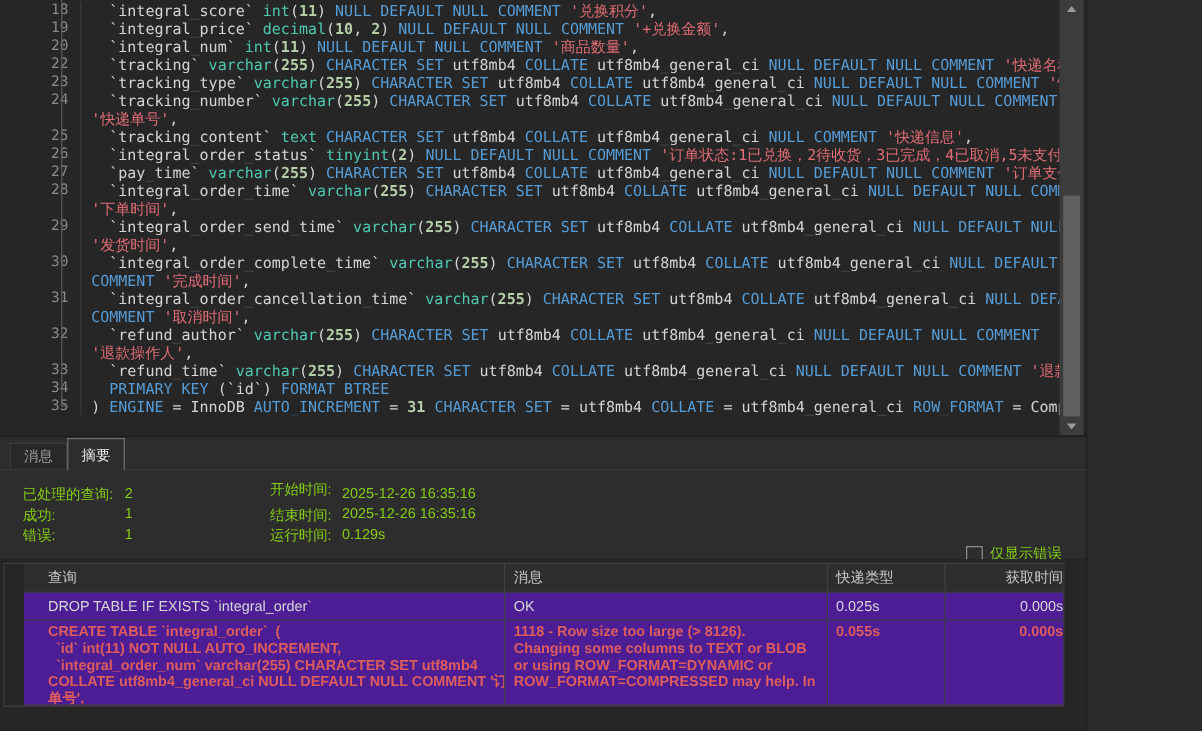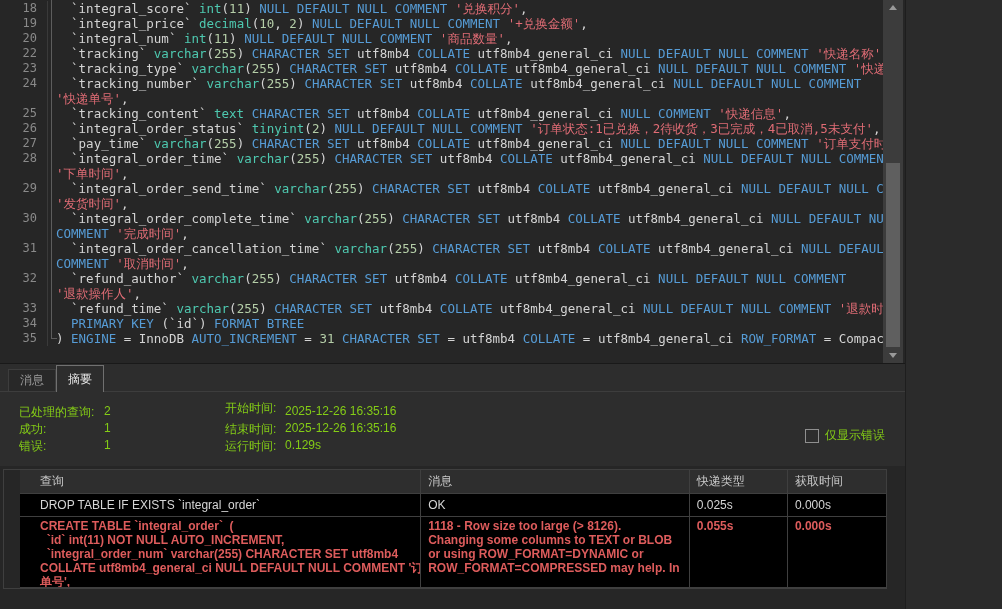--- a/index.html
+++ b/index.html
@@ -2,26 +2,26 @@
 <html><head>
 <meta charset="utf-8">
 <style>
   html,body{margin:0;padding:0;background:#1b1b1b;}
   .app{position:relative;width:1002px;height:609px;background:#262626;overflow:hidden;
        font-family:"Liberation Sans",sans-serif;}
 
   
   .editor{position:absolute;left:0;top:0;width:905px;height:363px;background:var(--bg_editor);overflow:hidden;}
   .code-rows{position:absolute;left:0;top:1px;right:22px;}
-  .crow{display:flex;height:15px;font:12.5px/15px "DejaVu Sans Mono",monospace;white-space:pre;}
+  .crow{display:flex;height:15px;font:12.5px/15px "DejaVu Sans Mono",monospace;white-space:pre;margin-left:20px;}
   .gut{flex:0 0 48px;box-sizing:border-box;text-align:right;padding-right:10px;color:var(--linenum);
        border-right:1px solid #3a3a3a;font-size:12px;}
   .ct{flex:1;padding-left:8px;overflow:hidden;color:var(--plain);}
   .tk-p{color:var(--plain);} .tk-k{color:var(--kw);} .tk-t{color:var(--typ);}
-  .tk-x{color:var(--num);} .tk-s{color:var(--str);}
+  .tk-x{color:var(--num);font-weight:bold;} .tk-s{color:var(--str);}
   .fold-guide{position:absolute;left:51px;top:0;width:5px;height:338px;
               border-left:1px solid #5d5d5d;border-bottom:1px solid #5d5d5d;}
   .sbar{position:absolute;left:883px;top:0;width:20px;height:363px;background:#3c3c3c;}
   .sb-btn{position:absolute;left:0;width:20px;height:13px;display:flex;align-items:center;justify-content:center;}
   .sb-btn.up{top:1px;} .sb-btn.down{bottom:1px;}
   .tri-up{width:0;height:0;border-left:4px solid transparent;border-right:4px solid transparent;border-bottom:5px solid #9a9a9a;}
   .tri-down{width:0;height:0;border-left:4px solid transparent;border-right:4px solid transparent;border-top:5px solid #9a9a9a;}
   .sb-thumb{position:absolute;left:3px;top:163px;width:14px;height:184px;background:#5f5f5f;}
 
   
@@ -32,35 +32,35 @@
           border-top:1px solid #191919;box-sizing:border-box;display:flex;align-items:flex-end;padding-left:8px;
           border-bottom:1px solid #3d3d3d;}
   .tab{height:22px;line-height:21px;padding:0 11px;font-size:12px;color:#9a9a9a;background:#282828;
        border:1px solid #3d3d3d;border-bottom:none;box-sizing:border-box;cursor:default;}
   .tab.active{height:27px;line-height:26px;color:#e8e8e8;background:var(--bg_panel);
        border:1px solid #707070;border-bottom:none;margin-bottom:-1px;position:relative;z-index:2;}
 
   
   .summary{position:absolute;left:0;top:392px;width:905px;height:74px;background:var(--bg_panel);font-size:12px;color:#84cc16;}
   .s-item{position:absolute;white-space:pre;}
-  .chk{position:absolute;left:805px;top:35px;display:flex;align-items:center;}
+  .chk{position:absolute;left:805px;top:61px;display:flex;align-items:center;}
   .chk-box{width:12px;height:12px;border:1px solid #8f8f8f;background:transparent;}
   .chk-lab{margin-left:6px;}
 
   
   .gridpanel{position:absolute;left:0;top:466px;width:905px;height:143px;background:var(--bg_editor);}
   .g-table{position:absolute;left:3px;top:3px;width:884px;border:1px solid var(--grid_border);box-sizing:border-box;padding-left:16px;}
-  .g-row{display:flex;border-bottom:1px solid var(--grid_border);background:#000000;}
+  .g-row{display:flex;border-bottom:1px solid var(--grid_border);background:#4c1d95;}
   .g-row:last-child{border-bottom:1px solid var(--grid_border);}
   .g-cell{box-sizing:border-box;border-right:1px solid var(--grid_border);padding-left:7px;
           font-size:12px;color:#d6d6d6;white-space:pre;overflow:hidden;}
   .g-cell:first-child{padding-left:20px;}
   .g-cell:last-child{border-right:none;}
   .g-cell:nth-child(1){width:409px;} .g-cell:nth-child(2){width:274px;}
-  .g-cell:nth-child(3){width:100px;} .g-cell:nth-child(4){width:100px;}
+  .g-cell:nth-child(3){width:100px;} .g-cell:nth-child(4){width:100px;text-align:right;}
   .g-head{height:23px;background:#2e2e2e;}
   .g-head .g-cell{line-height:23px;color:#c8c8c8;}
   .g-body{height:22px;} .g-body .g-cell{line-height:22px;}
   .g-err{height:70px;overflow:hidden;}
   .g-err .g-cell{line-height:14px;padding-top:2px;color:var(--err);font-weight:bold;}
 </style>
 </head>
 <body>
 
 <div class="app" style="--bg_editor: #262626; --bg_panel: #2d2d2d; --plain: #d4d4d4; --kw: #569cd6; --typ: #4ec9b0; --num: #b5cea8; --str: #e06c75; --linenum: #8a8a8a; --err: #dd5c5c; --grid_border: #3f3f3f;">

